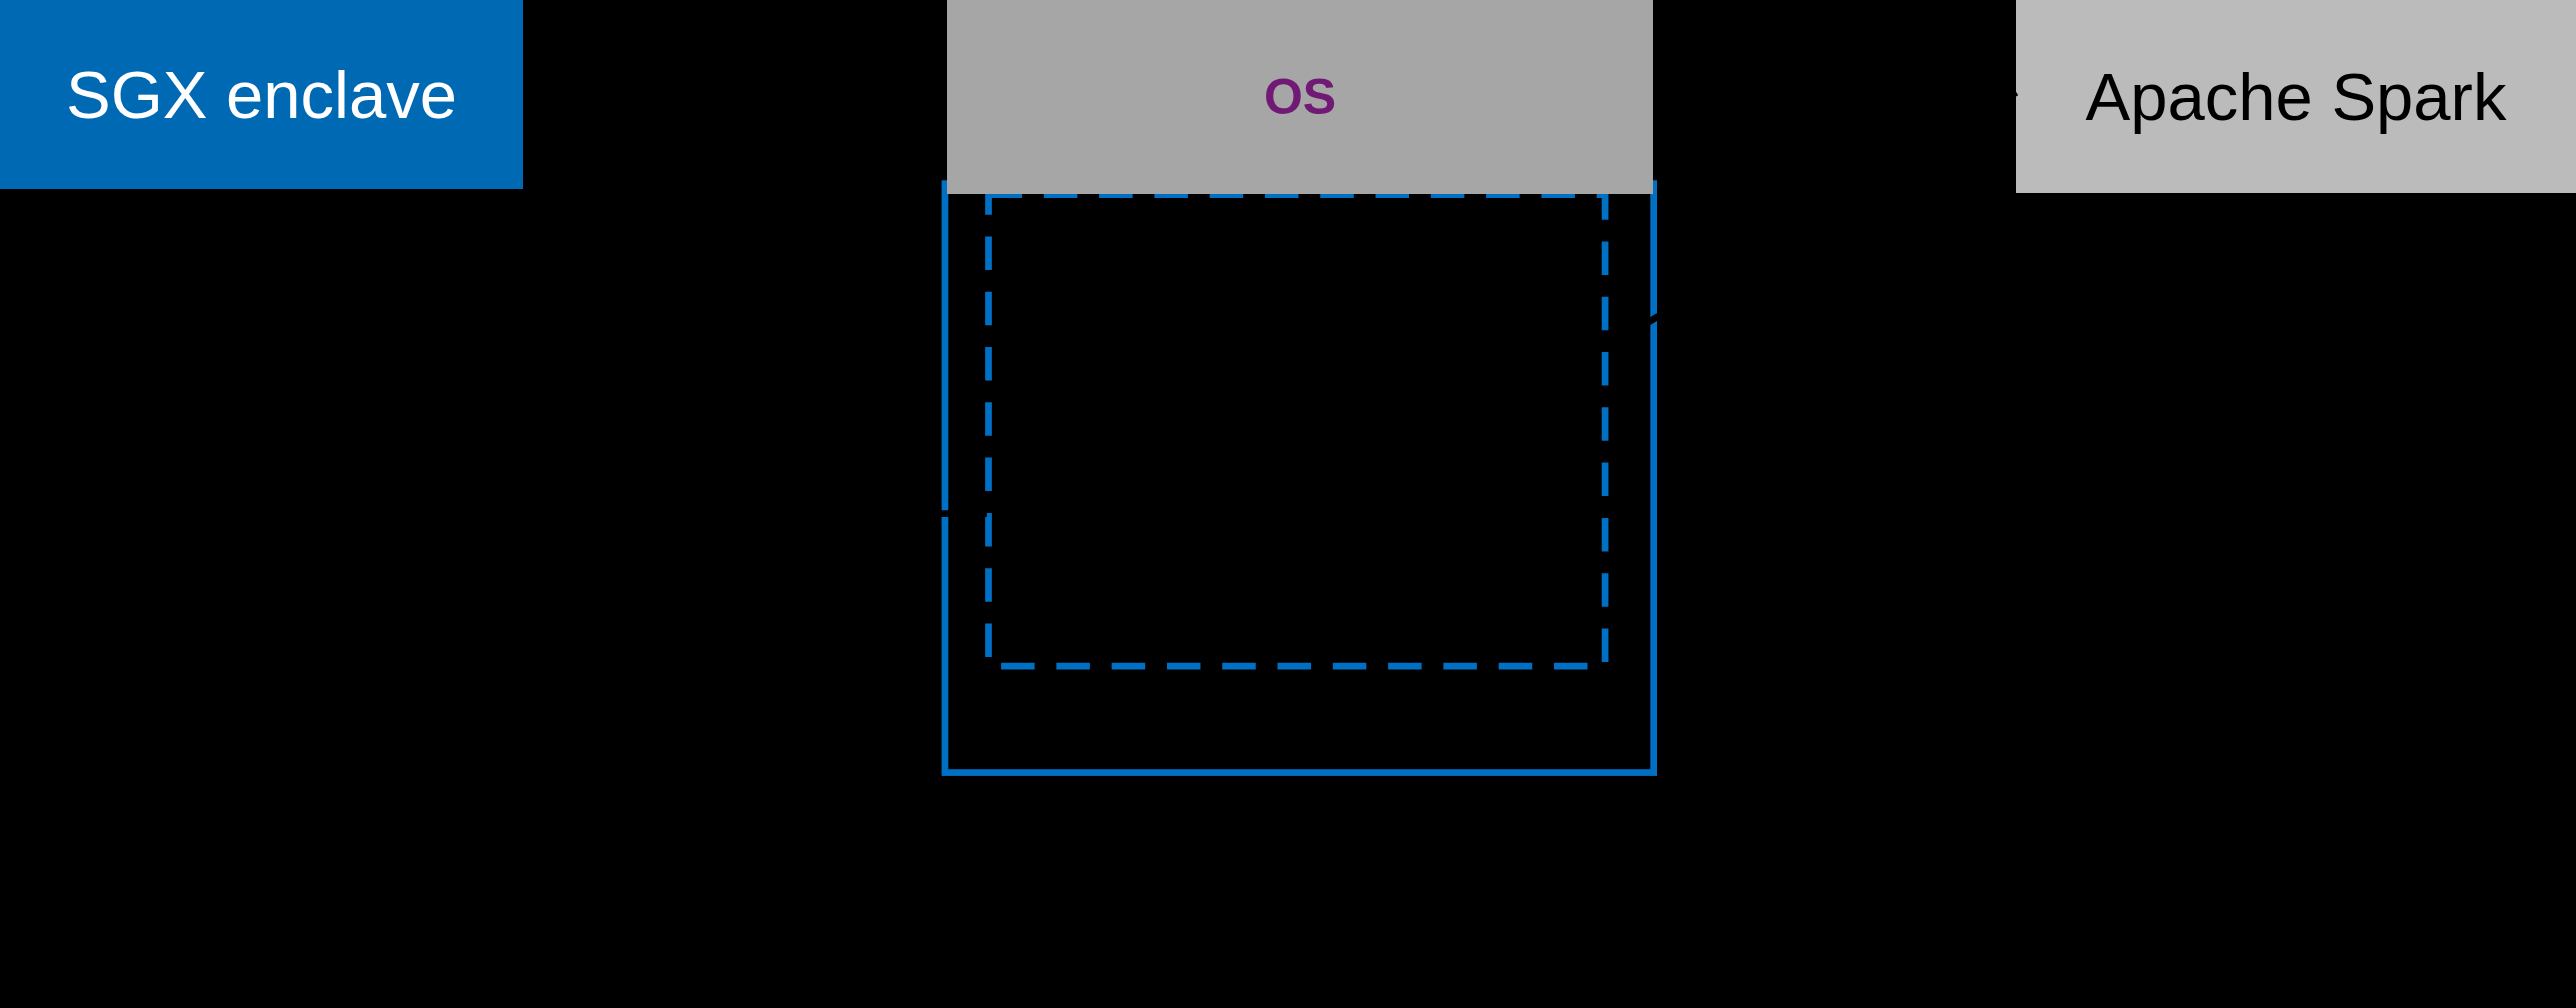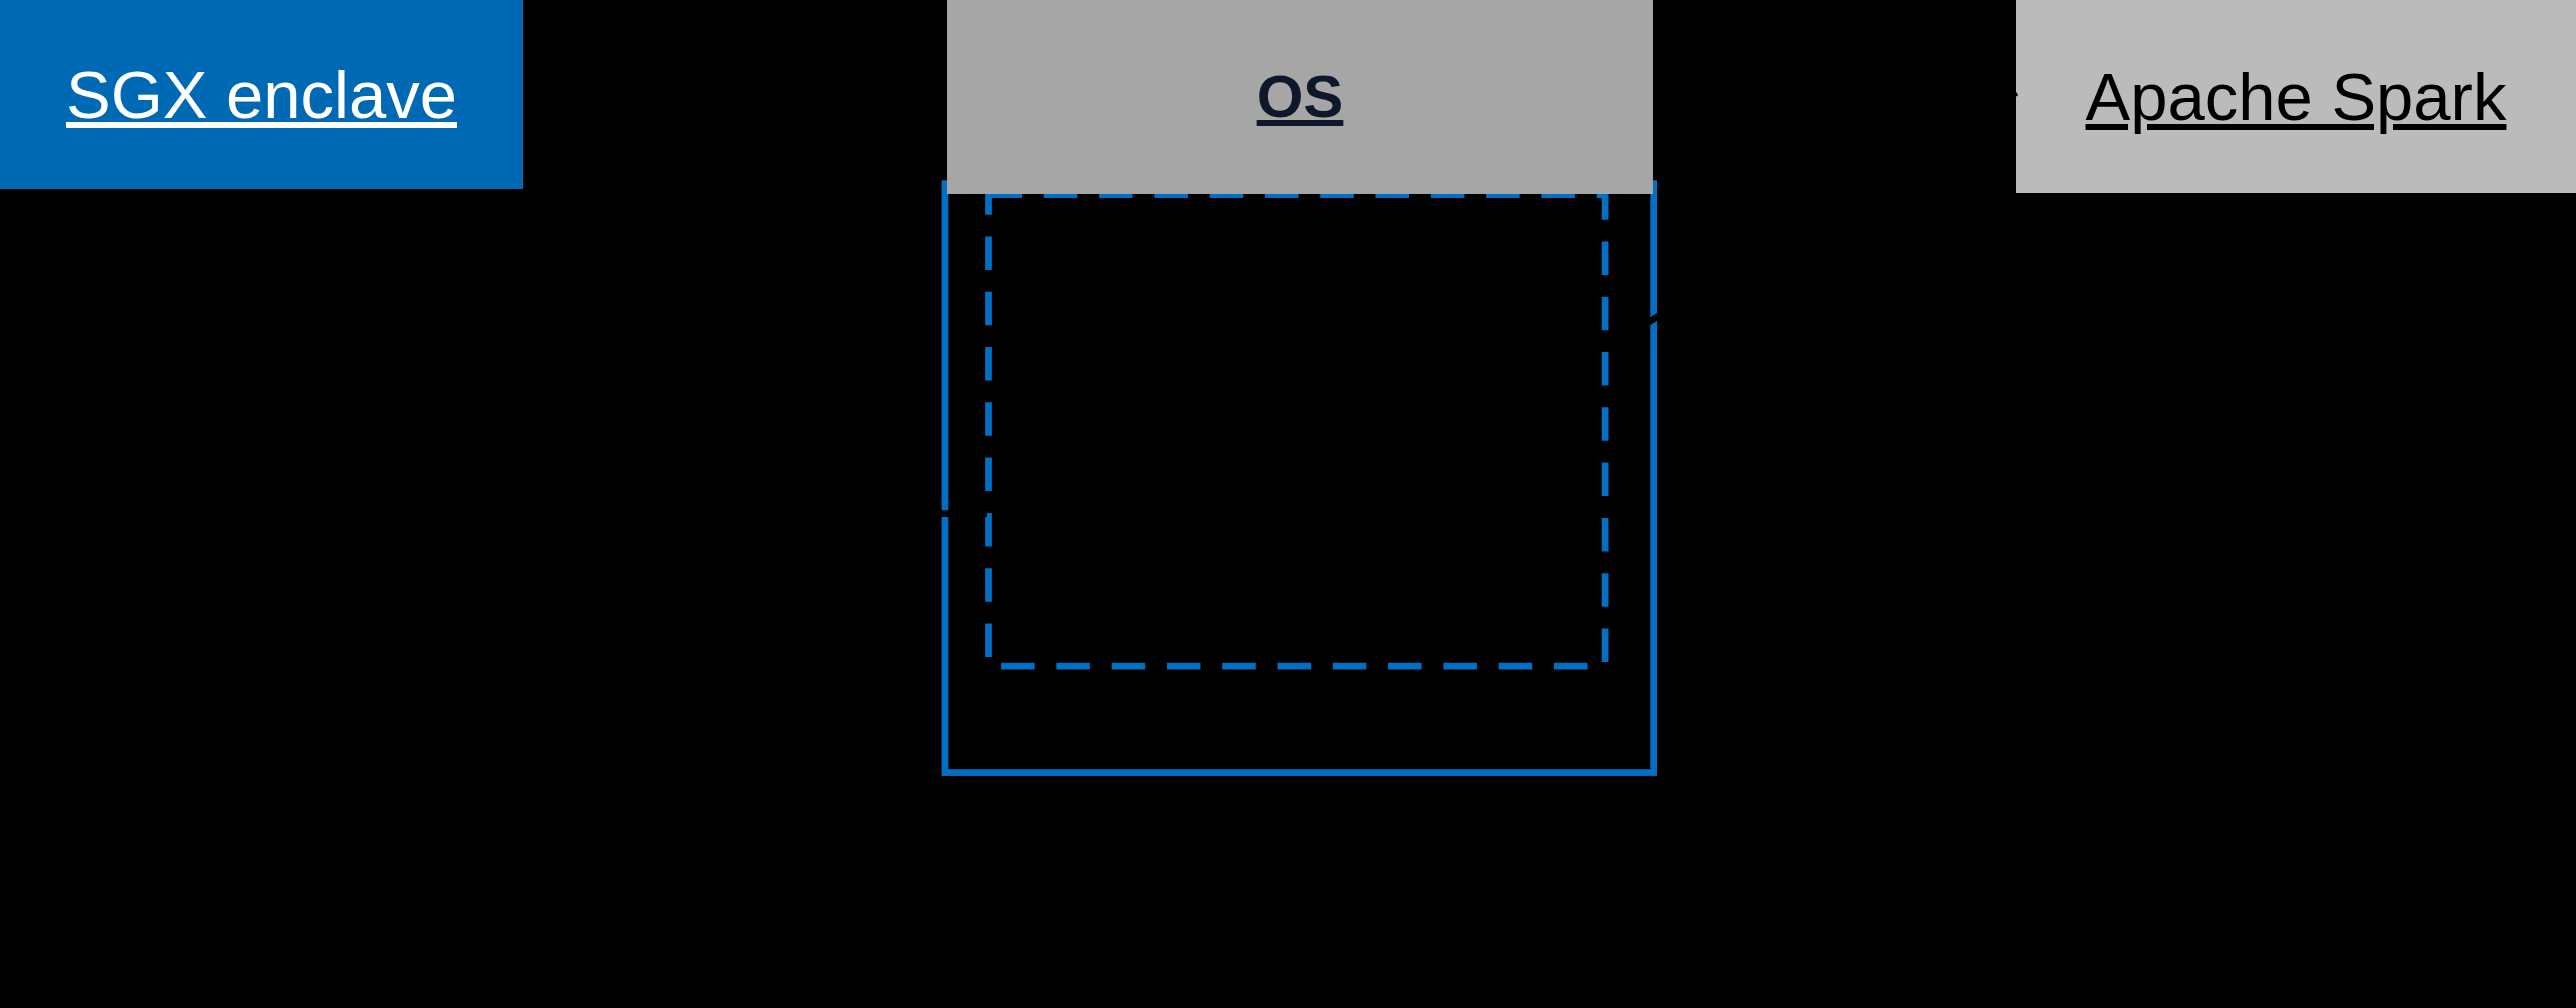--- a/index.html
+++ b/index.html
@@ -7,27 +7,27 @@
     position:relative;width:2576px;height:1009px;background:#000;
     overflow:hidden;font-family:"Liberation Sans",sans-serif;
   }
   .box{
     position:absolute;display:flex;align-items:center;justify-content:center;
     font-size:67px;line-height:1;letter-spacing:0;
   }
   .sgx    {left:0;     top:502; width:523px;height:189px;background:#0069B4;color:#fff;}
   .app    {left:1027px;top:353; width:523px;height:188px;background:#F7DE90;color:#000;}
   .libos  {left:1037px;top:648; width:526px;height:193px;background:#0069B4;color:#fff;}
-  .os     {left:947px;top:973; width:706px;height:194px;background:#A6A6A6;color:#0f172a;font-weight:bold;font-size:60px;}
+  .os     {left:947px;top:973; width:706px;height:194px;background:#A6A6A6;color:#701a75;font-weight:bold;font-size:50px;}
   .uapps  {left:2016px;top:0;   width:560px;height:183px;background:#F7DE90;color:#000;}
   .bigdl  {left:2016px;top:268; width:560px;height:191px;background:#1F9EFF;color:#fff;}
   .spark  {left:2016px;top:570; width:560px;height:193px;background:#BBBBBB;color:#000000;}
   .layer{position:absolute;left:0;top:0;width:2576px;height:1009px;}
   .borders{z-index:1;}
-  .boxes-layer .box{z-index:2;text-decoration:underline;}
+  .boxes-layer .box{z-index:2;}
   .arrows{z-index:3;}
 </style>
 </head>
 <body>
 
 <div class="canvas">
 
   <svg class="layer borders" viewBox="0 0 3075 1204">
     <rect x="1128" y="219" width="846" height="703" fill="none" stroke="#0070C4" stroke-width="8"></rect>
     <rect x="1180" y="232" width="736" height="563" fill="none" stroke="#0070C4" stroke-width="8" stroke-dasharray="40 26"></rect>

